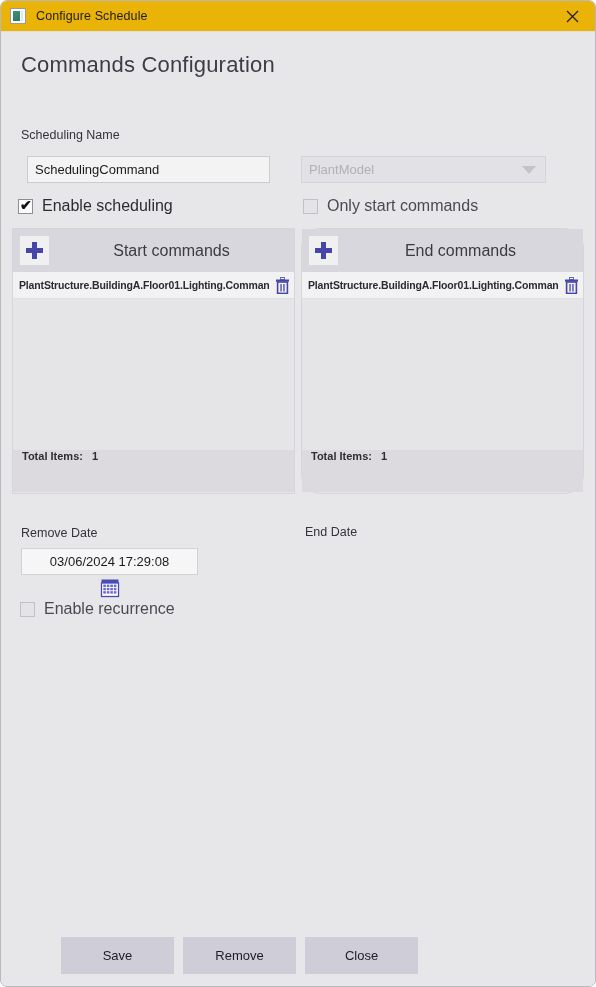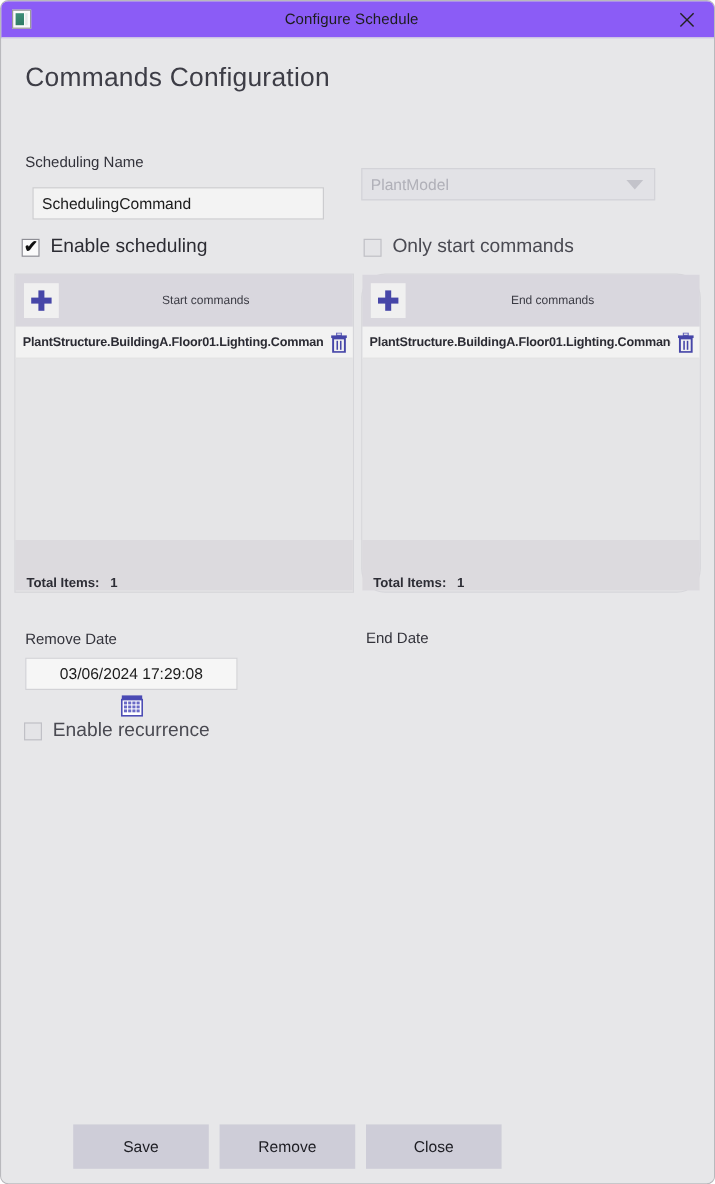--- a/index.html
+++ b/index.html
@@ -24,27 +24,26 @@
     border-radius: 7px;
     overflow: hidden;
     display: flex;
     flex-direction: column;
   }
 
   
   .titlebar {
     height: 31px;
     flex: 0 0 31px;
-    background: #8b5cf6;
+    background: #eab308;
     display: flex;
     align-items: center;
     padding: 0 0 0 9px;
     box-sizing: border-box;
     border-bottom: 1px solid #dededf;
-    text-align: center;
   }
   .app-icon {
     width: 16px;
     height: 16px;
     border: 1px solid #9a9a9a;
     background: #fafafa;
     box-sizing: border-box;
     display: flex;
     align-items: stretch;
     padding: 2px;
@@ -118,21 +117,21 @@
     color: #1b1b1b;
     padding: 0 7px;
     outline: none;
     border-radius: 0;
     margin-left: 12px;
   }
 
   .combo {
     position: absolute;
     left: 300px;
-    top: 108px;
+    top: 124px;
     width: 245px;
     height: 27px;
     box-sizing: border-box;
     background: #e2e2e6;
     border: 1px solid #d3d3d8;
     display: flex;
     align-items: center;
     padding: 0 7px;
   }
   .combo-text {
@@ -225,21 +224,21 @@
     background: #4646a8;
   }
   .plus::before { left: 6px; top: 0; width: 5px; height: 17px; }
   .plus::after  { top: 6px; left: 0; height: 5px; width: 17px; }
 
   .panel-head-title {
     position: absolute;
     left: 36px;
     right: 0;
     text-align: center;
-    font-size: 10px;
+    font-size: 16px;
     color: #3b3b44;
   }
 
   .panel-body {
     height: 178px;
     background: #e5e5e7;
     overflow: hidden;
   }
   .cmd-item {
     height: 27px;
@@ -265,21 +264,21 @@
     margin-left: 5px;
     flex: 0 0 15px;
     cursor: default;
   }
   .trash svg { display: block; }
 
   .panel-foot {
     height: 42px;
     background: #dcdade;
     display: flex;
-    align-items: flex-end;
+    align-items: flex-start;
     padding-left: 9px;
     box-sizing: border-box;
     gap: 9px;
   }
   .foot-label {
     font-size: 11px;
     font-weight: 700;
     color: #2d2d35;
   }
   .foot-value {

